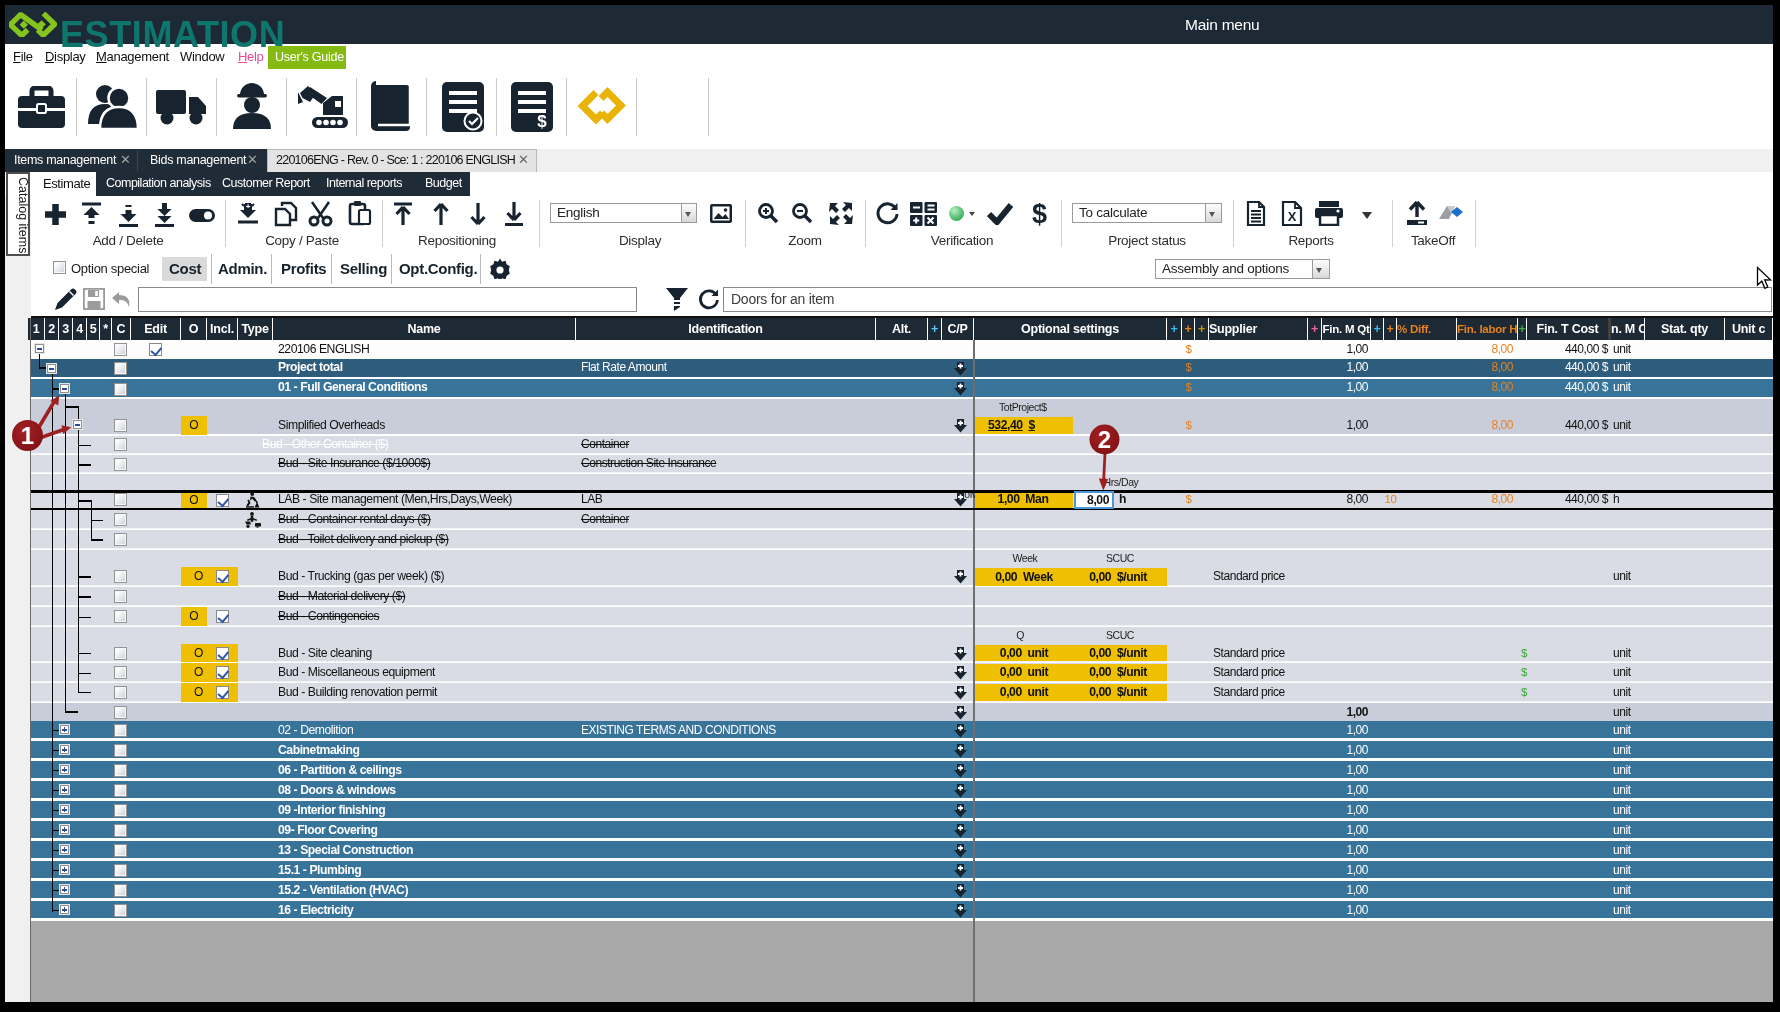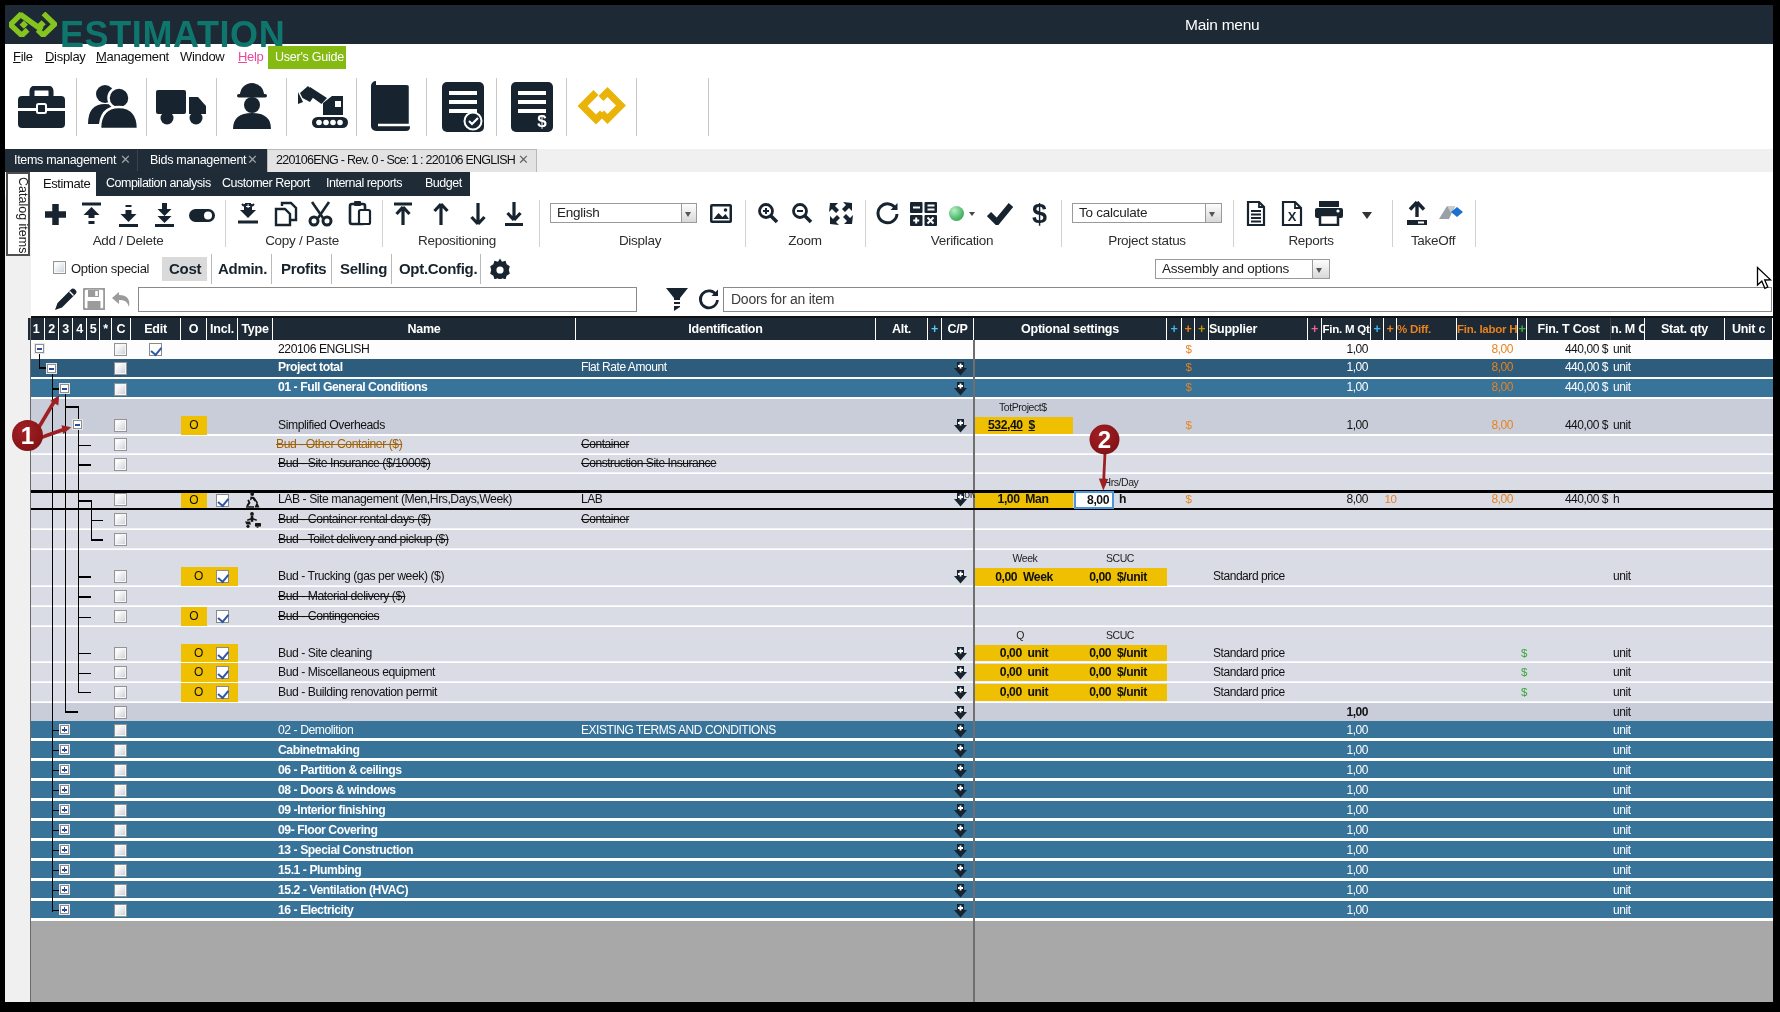--- a/index.html
+++ b/index.html
@@ -389,21 +389,21 @@
 <div class="tx b" style="left:1182px;top:318px;width:13px;height:22px;line-height:22px;font-size:12.5px;color:#e8821e;text-align:center;border-right:1px solid #fff;overflow:hidden;">+</div>
 <div class="tx b" style="left:1195px;top:318px;width:14px;height:22px;line-height:22px;font-size:12.5px;color:#bb9700;text-align:center;border-right:1px solid #fff;overflow:hidden;">+</div>
 <div class="tx b" style="left:1209px;top:318px;width:99px;height:24px;line-height:22px;font-size:12.5px;color:#fff;text-align:left;border-right:1px solid #fff;overflow:hidden;">Supplier</div>
 <div class="tx b" style="left:1308px;top:318px;width:14px;height:22px;line-height:22px;font-size:12.5px;color:#f0609e;text-align:center;border-right:1px solid #fff;overflow:hidden;">+</div>
 <div class="tx b" style="left:1322px;top:318px;width:49px;height:22px;line-height:22px;font-size:11.5px;color:#fff;text-align:center;border-right:1px solid #fff;overflow:hidden;">Fin. M Qt</div>
 <div class="tx b" style="left:1371px;top:318px;width:13px;height:22px;line-height:22px;font-size:12.5px;color:#3db7ef;text-align:center;border-right:1px solid #fff;overflow:hidden;">+</div>
 <div class="tx b" style="left:1384px;top:318px;width:13px;height:22px;line-height:22px;font-size:12.5px;color:#e8821e;text-align:center;border-right:1px solid #fff;overflow:hidden;">+</div>
 <div class="tx b" style="left:1397px;top:318px;width:60px;height:22px;line-height:22px;font-size:11.5px;color:#e8821e;border-right:1px solid #fff;overflow:hidden;">% Diff.</div>
 <div class="tx b" style="left:1457px;top:318px;width:61px;height:22px;line-height:22px;font-size:11.5px;color:#e8821e;text-align:center;border-right:1px solid #fff;overflow:hidden;">Fin. labor H</div>
 <div class="tx b" style="left:1518px;top:318px;width:9px;height:22px;line-height:22px;font-size:12.5px;color:#3fae3f;text-align:center;border-right:1px solid #fff;overflow:hidden;">+</div>
-<div class="tx b" style="left:1527px;top:318px;width:84px;height:33px;line-height:22px;font-size:12.5px;color:#fff;text-align:center;border-right:1px solid #404040;overflow:hidden;">Fin. T Cost</div>
+<div class="tx b" style="left:1527px;top:318px;width:84px;height:33px;line-height:22px;font-size:12.5px;color:#fff;text-align:center;border-right:3px solid #404040;overflow:hidden;">Fin. T Cost</div>
 <div class="tx b" style="left:1611px;top:318px;width:34px;height:22px;line-height:22px;font-size:12.5px;color:#fff;text-align:center;border-right:1px solid #fff;overflow:hidden;">n. M C</div>
 <div class="tx b" style="left:1645px;top:318px;width:80px;height:22px;line-height:22px;font-size:12.5px;color:#fff;text-align:center;border-right:1px solid #fff;overflow:hidden;">Stat. qty</div>
 <div class="tx b" style="left:1725px;top:318px;width:48px;height:22px;line-height:22px;font-size:12.5px;color:#fff;text-align:center;border-right:1px solid #fff;overflow:hidden;">Unit c</div>
 <div class="a" style="left:31px;top:340px;width:1742px;height:18.5px;background:#fdfdfd;"></div>
 <div class="a" style="left:31px;top:358.5px;width:1742px;height:19px;background:#2d5c7c;border-bottom:1.5px solid #fff;"></div>
 <div class="a" style="left:31px;top:379px;width:1742px;height:18.5px;background:#38739a;border-bottom:1.2px solid #fff;"></div>
 <div class="a" style="left:31px;top:398.5px;width:1742px;height:17.5px;background:#c9cdd9;"></div>
 <div class="a" style="left:31px;top:416px;width:1742px;height:19px;background:#c9cdd9;border-bottom:1.2px solid #fff;"></div>
 <div class="a" style="left:31px;top:436.2px;width:1742px;height:17.8px;background:#d9dce4;border-bottom:1px solid #f2f4f8;"></div>
 <div class="a" style="left:31px;top:455px;width:1742px;height:17.5px;background:#d9dce4;border-bottom:1px solid #f2f4f8;"></div>
@@ -471,21 +471,21 @@
     <path d="M6.5 1.5 v5 M4 4 h5" stroke="#fff" stroke-width="1.8"></path>
   </svg>
 <div class="a" style="left:975px;top:416.5px;width:98px;height:17.5px;background:#eec001;"></div>
 <div class="tx" style="left:988px;top:416.5px;height:17.5px;line-height:17.5px;font-size:12.2px;color:#111;font-weight:bold;letter-spacing:-0.45px;"><u>532,40</u>&nbsp; <u>$</u></div>
 <div class="tx" style="left:1182px;top:416px;height:19px;line-height:19px;font-size:11.5px;color:#e8821e;width:13px;text-align:center;letter-spacing:-0.45px;">$</div>
 <div class="tx" style="left:1270px;top:416px;height:19px;line-height:19px;font-size:12px;color:#111;width:98px;text-align:right;letter-spacing:-0.45px;">1,00</div>
 <div class="tx" style="left:1420px;top:416px;height:19px;line-height:19px;font-size:12px;color:#e8821e;width:93px;text-align:right;letter-spacing:-0.45px;">8,00</div>
 <div class="tx" style="left:1500px;top:416px;height:19px;line-height:19px;font-size:12px;color:#111;width:108px;text-align:right;letter-spacing:-0.45px;">440,00 $</div>
 <div class="tx" style="left:1613px;top:416px;height:19px;line-height:19px;font-size:12px;color:#111;letter-spacing:-0.45px;">unit</div>
 <div class="cb" style="left:114px;top:438px;"></div>
-<div class="tx" style="left:276px;top:436.2px;height:23px;line-height:17.8px;font-size:12.2px;color:#a16207;text-decoration:line-through;letter-spacing:-0.45px;">Bud - Other Container ($)</div>
+<div class="tx" style="left:262px;top:436.2px;height:23px;line-height:17.8px;font-size:12.2px;color:#ffffff;text-decoration:line-through;letter-spacing:-0.45px;">Bud - Other Container ($)</div>
 <div class="tx" style="left:581px;top:436.2px;height:17.8px;line-height:17.8px;font-size:12px;color:#111;text-decoration:line-through;letter-spacing:-0.45px;">Container</div>
 <div class="cb" style="left:114px;top:458px;"></div>
 <div class="tx" style="left:278px;top:455px;height:17.5px;line-height:17.5px;font-size:12.2px;color:#111;text-decoration:line-through;letter-spacing:-0.45px;">Bud - Site Insurance ($/1000$)</div>
 <div class="tx" style="left:581px;top:455px;height:17.5px;line-height:17.5px;font-size:12px;color:#111;text-decoration:line-through;letter-spacing:-0.45px;">Construction Site Insurance</div>
 <div class="tx" style="left:948px;top:473.5px;height:17px;line-height:17px;font-size:10.5px;color:#222;width:50px;text-align:center;letter-spacing:-0.45px;margin-top:12px;">NoMen</div>
 <div class="tx" style="left:1100px;top:473.5px;height:17px;line-height:17px;font-size:10.5px;color:#222;width:42px;text-align:center;letter-spacing:-0.45px;">Hrs/Day</div>
 <div class="a" style="left:31px;top:490.3px;width:1742px;height:2.4px;background:#000;"></div>
 <div class="a" style="left:31px;top:507.6px;width:1742px;height:2.4px;background:#000;"></div>
 <div class="cb" style="left:114px;top:493px;"></div>
 <div class="obadge" style="left:181px;top:493px;width:26px;height:14.5px;line-height:14.5px;text-indent:0px;text-align:center;">O</div>

